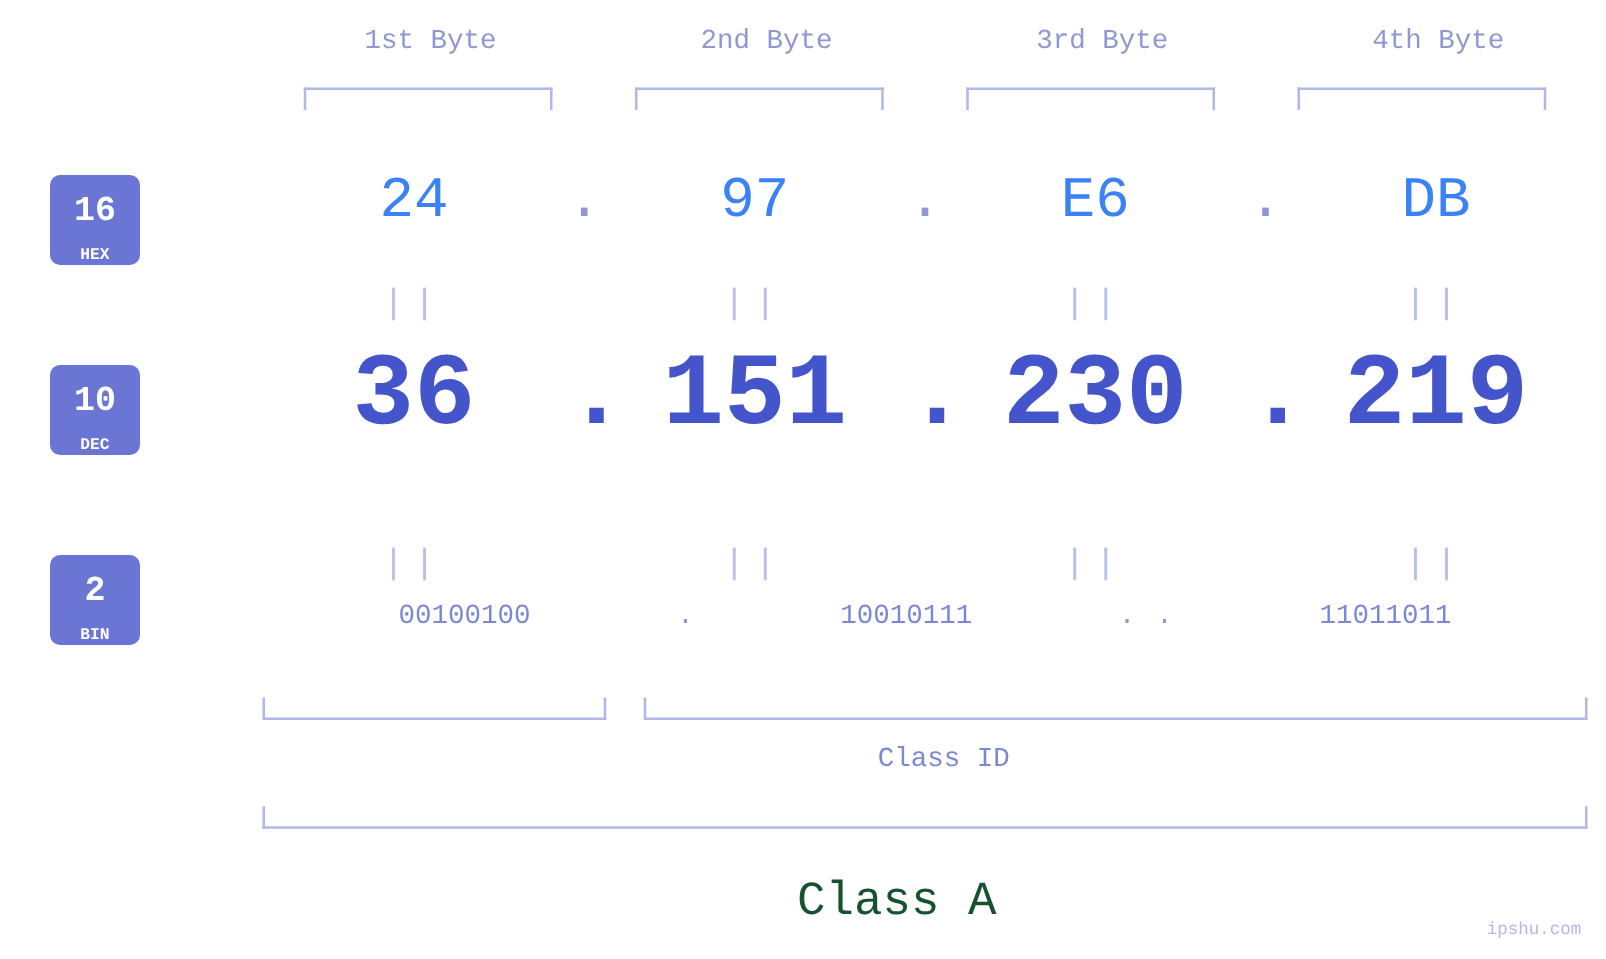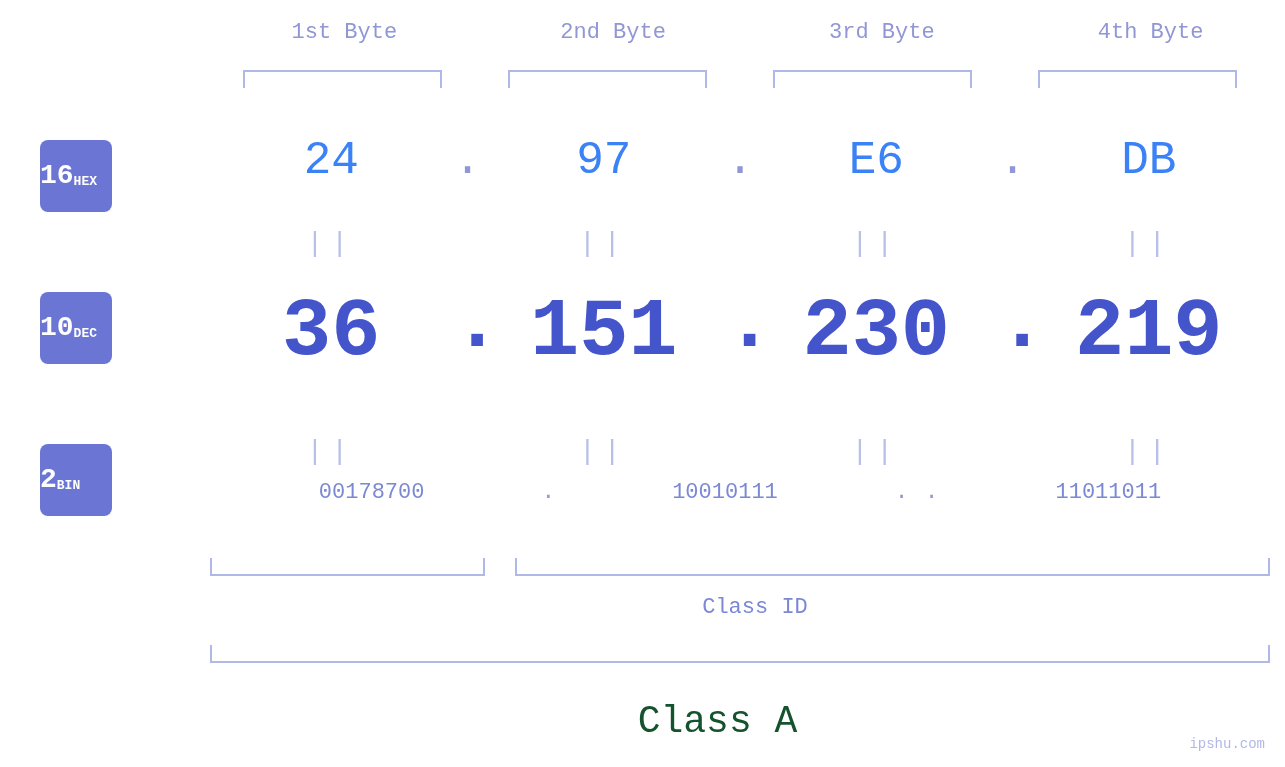--- a/index.html
+++ b/index.html
@@ -32,23 +32,23 @@
       flex-direction: column;
       gap: 80px;
     }
 
     .badge {
       width: 72px;
       height: 72px;
       background: #6b75d4;
       border-radius: 8px;
       display: flex;
-      flex-direction: row;
-      align-items: center;
-      justify-content: flex-start;
+      flex-direction: column;
+      align-items: center;
+      justify-content: flex-end;
       color: white;
     }
 
     .badge-number {
       font-size: 28px;
       font-weight: bold;
       line-height: 1;
     }
 
     .badge-label {
@@ -172,21 +172,20 @@
       align-items: center;
     }
 
     .dec-cell {
       flex: 1;
       text-align: center;
       color: #4455cc;
       font-size: 82px;
       font-weight: bold;
       font-family: 'Courier New', Courier, monospace;
-      margin-top: 16px;
     }
 
     .dec-dot {
       font-size: 82px;
       color: #4455cc;
       font-weight: bold;
       width: 30px;
       text-align: center;
       flex-shrink: 0;
     }
@@ -383,21 +382,21 @@
       <div class="eq-cell">||</div>
       <div class="eq-dot"></div>
       <div class="eq-cell">||</div>
       <div class="eq-dot"></div>
       <div class="eq-cell">||</div>
       <div class="eq-dot"></div>
       <div class="eq-cell">||</div>
     </div>
 
     <div class="bin-row">
-      <div class="bin-cell">00178700</div>
+      <div class="bin-cell">00100100</div>
       <div class="bin-dot">.</div>
       <div class="bin-cell">10010111</div>
       <div class="bin-dot">.</div>
       <div class="bin-dot">.</div>
       <div class="bin-cell">11011011</div>
     </div>
 
     <div class="bottom-brackets">
       <div class="bot-bracket-network"></div>
       <div style="width:30px; flex-shrink:0;"></div>

